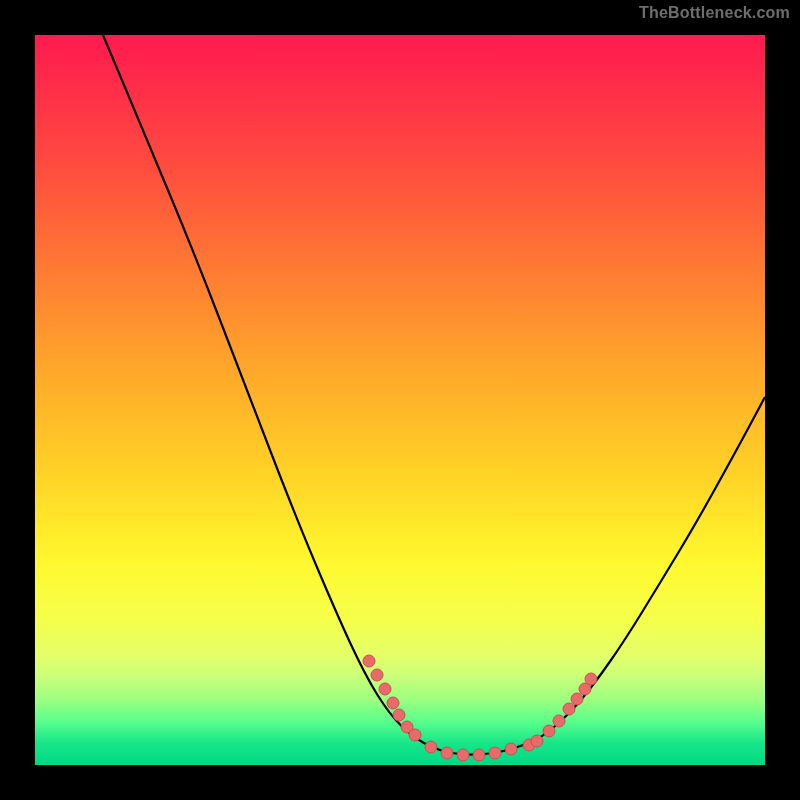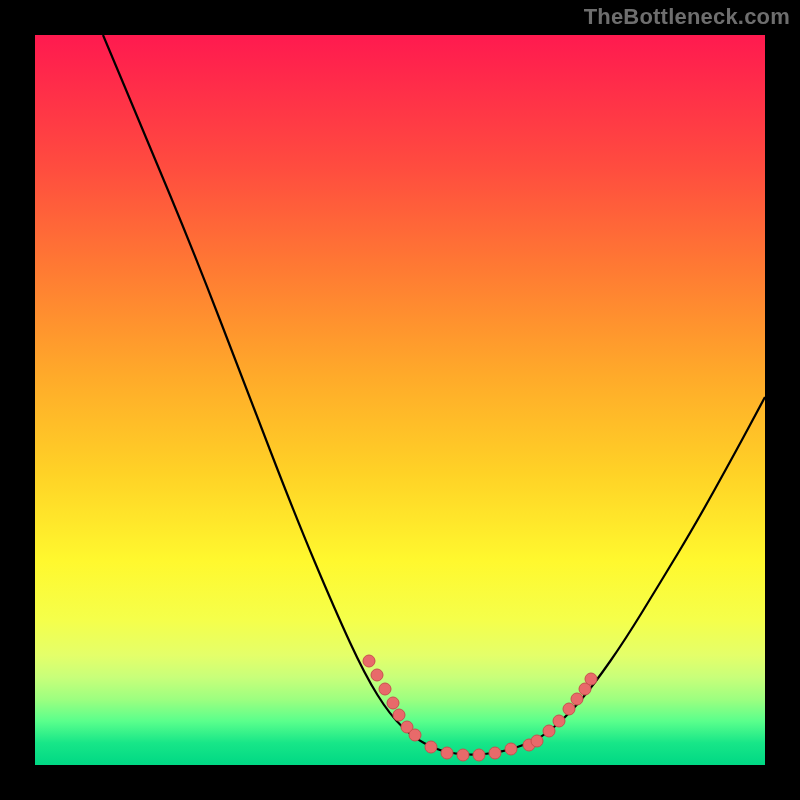--- a/index.html
+++ b/index.html
@@ -15,21 +15,21 @@
     position: relative;
     width: 800px;
     height: 800px;
     background: #000;
   }
   .watermark {
     position: absolute;
     top: 4px;
     right: 10px;
     color: #6e6e6e;
-    font-size: 22px;
+    font-size: 16px;
     font-weight: 600;
     letter-spacing: 0.2px;
     z-index: 50;
     pointer-events: none;
   }
   .plot-area {
     position: absolute;
     left: 35px;
     top: 35px;
     width: 730px;

